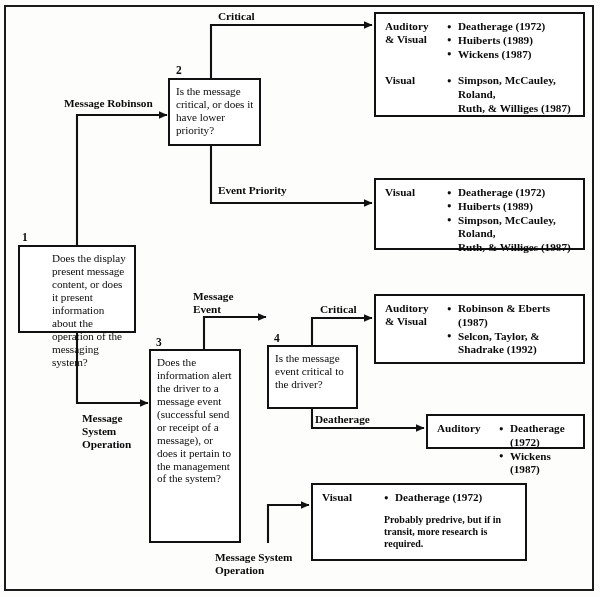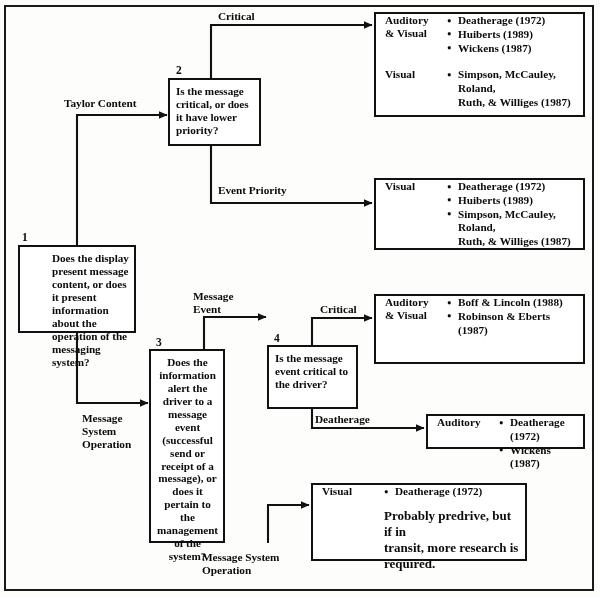--- a/index.html
+++ b/index.html
@@ -30,41 +30,41 @@
     top: 0;
     width: 600px;
     height: 597px;
     pointer-events: none;
   }
   .node {
     position: absolute;
     box-sizing: border-box;
     border: 2px solid #111111;
     background: #ffffff;
-    font-weight: bold;
+    font-weight: normal;
     font-size: 11.2px;
     line-height: 1.155;
     color: #0b0b0b;
     padding: 5px 5px 4px 6px;
     letter-spacing: -0.05px;
   }
   .node-num {
     position: absolute;
     font-weight: bold;
     font-size: 11.5px;
     color: #0b0b0b;
     font-family: "Liberation Serif", "DejaVu Serif", serif;
   }
   .outcome {
     position: absolute;
     box-sizing: border-box;
     border: 2px solid #111111;
     background: #ffffff;
     color: #0b0b0b;
-    padding: 0 6px 6px 9px;
+    padding: 6px 6px 6px 9px;
   }
   .out-row {
     display: flex;
     align-items: flex-start;
   }
   .out-cat {
     font-weight: bold;
     font-size: 11.2px;
     line-height: 1.18;
     width: 62px;
@@ -85,21 +85,21 @@
   .out-item::before {
     content: "\25CF";
     position: absolute;
     left: 0;
     top: -0.5px;
     font-size: 7.5px;
     line-height: 1.9;
   }
   .out-note {
     font-weight: bold;
-    font-size: 13px;
+    font-size: 10px;
     line-height: 1.23;
     margin-top: 9px;
     white-space: pre-line;
   }
   .edge-label {
     position: absolute;
     font-weight: bold;
     font-size: 11.3px;
     line-height: 1.16;
     color: #0b0b0b;
@@ -138,36 +138,36 @@
     <path d="M268,543 L268,505 L309,505" stroke="#111111" stroke-width="2.1" fill="none" marker-end="url(#arrow)"></path>
   </svg>
 
   <div class="node-num" style="left:22px; top:231px;">1</div>
   <div class="node" style="left:18px; top:245px; width:118px; height:88px;padding-left:32px;">Does the display present message content, or does it present information about the operation of the messaging system?</div>
 
   <div class="node-num" style="left:176px; top:64px;">2</div>
   <div class="node" style="left:168px; top:78px; width:93px; height:68px;">Is the message critical, or does it have lower priority?</div>
 
   <div class="node-num" style="left:156px; top:336px;">3</div>
-  <div class="node" style="left:149px; top:349px; width:76px; height:194px;text-align:center;">Does the information alert the driver to a message event (successful send or receipt of a message), or does it pertain to the management of the system?</div>
+  <div class="node" style="left:149px; top:349px; width:92px; height:194px;">Does the information alert the driver to a message event (successful send or receipt of a message), or does it pertain to the management of the system?</div>
 
   <div class="node-num" style="left:274px; top:332px;">4</div>
   <div class="node" style="left:267px; top:345px; width:91px; height:64px;">Is the message event critical to the driver?</div>
 
-  <div class="edge-label" style="left:64px; top:97px;">Taylor Content</div>
+  <div class="edge-label" style="left:64px; top:97px;">Message Robinson</div>
   <div class="edge-label" style="left:82px; top:412px;">Message
 System
 Operation</div>
   <div class="edge-label" style="left:218px; top:10px;">Critical</div>
   <div class="edge-label" style="left:218px; top:184px;">Event Priority</div>
   <div class="edge-label" style="left:193px; top:290px;">Message
 Event</div>
   <div class="edge-label" style="left:320px; top:303px;">Critical</div>
   <div class="edge-label" style="left:315px; top:413px;">Deatherage</div>
-  <div class="edge-label" style="left:202px; top:551px;">Message System
+  <div class="edge-label" style="left:215px; top:551px;">Message System
 Operation</div>
 
   <div class="outcome" style="left:374px; top:12px; width:211px; height:105px;">
     <div class="out-row">
       <div class="out-cat">Auditory
 &amp; Visual</div>
       <div class="out-list">
         <div class="out-item">Deatherage (1972)</div>
         <div class="out-item">Huiberts (1989)</div>
         <div class="out-item">Wickens (1987)</div>
@@ -192,22 +192,23 @@
 Ruth, &amp; Williges (1987)</div>
       </div>
     </div>
   </div>
 
   <div class="outcome" style="left:374px; top:294px; width:211px; height:70px;">
     <div class="out-row">
       <div class="out-cat">Auditory
 &amp; Visual</div>
       <div class="out-list">
-        <div class="out-item">Boff &amp; Lincoln (1988)</div>
         <div class="out-item">Robinson &amp; Eberts (1987)</div>
+        <div class="out-item">Selcon, Taylor, &amp;
+Shadrake (1992)</div>
       </div>
     </div>
   </div>
 
   <div class="outcome" style="left:426px; top:414px; width:159px; height:35px;">
     <div class="out-row">
       <div class="out-cat">Auditory</div>
       <div class="out-list">
         <div class="out-item">Deatherage (1972)</div>
         <div class="out-item">Wickens (1987)</div>

